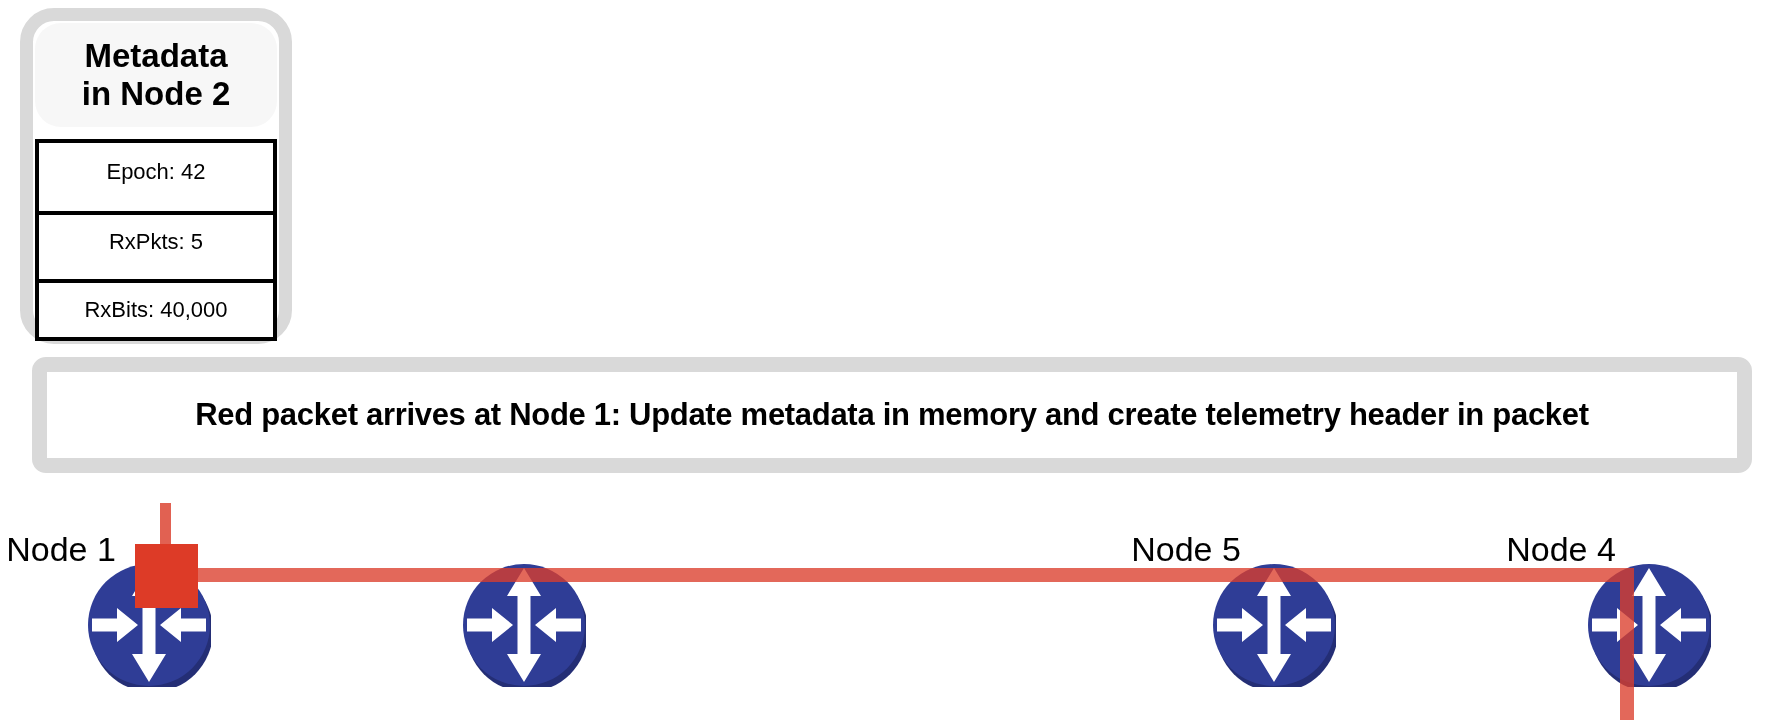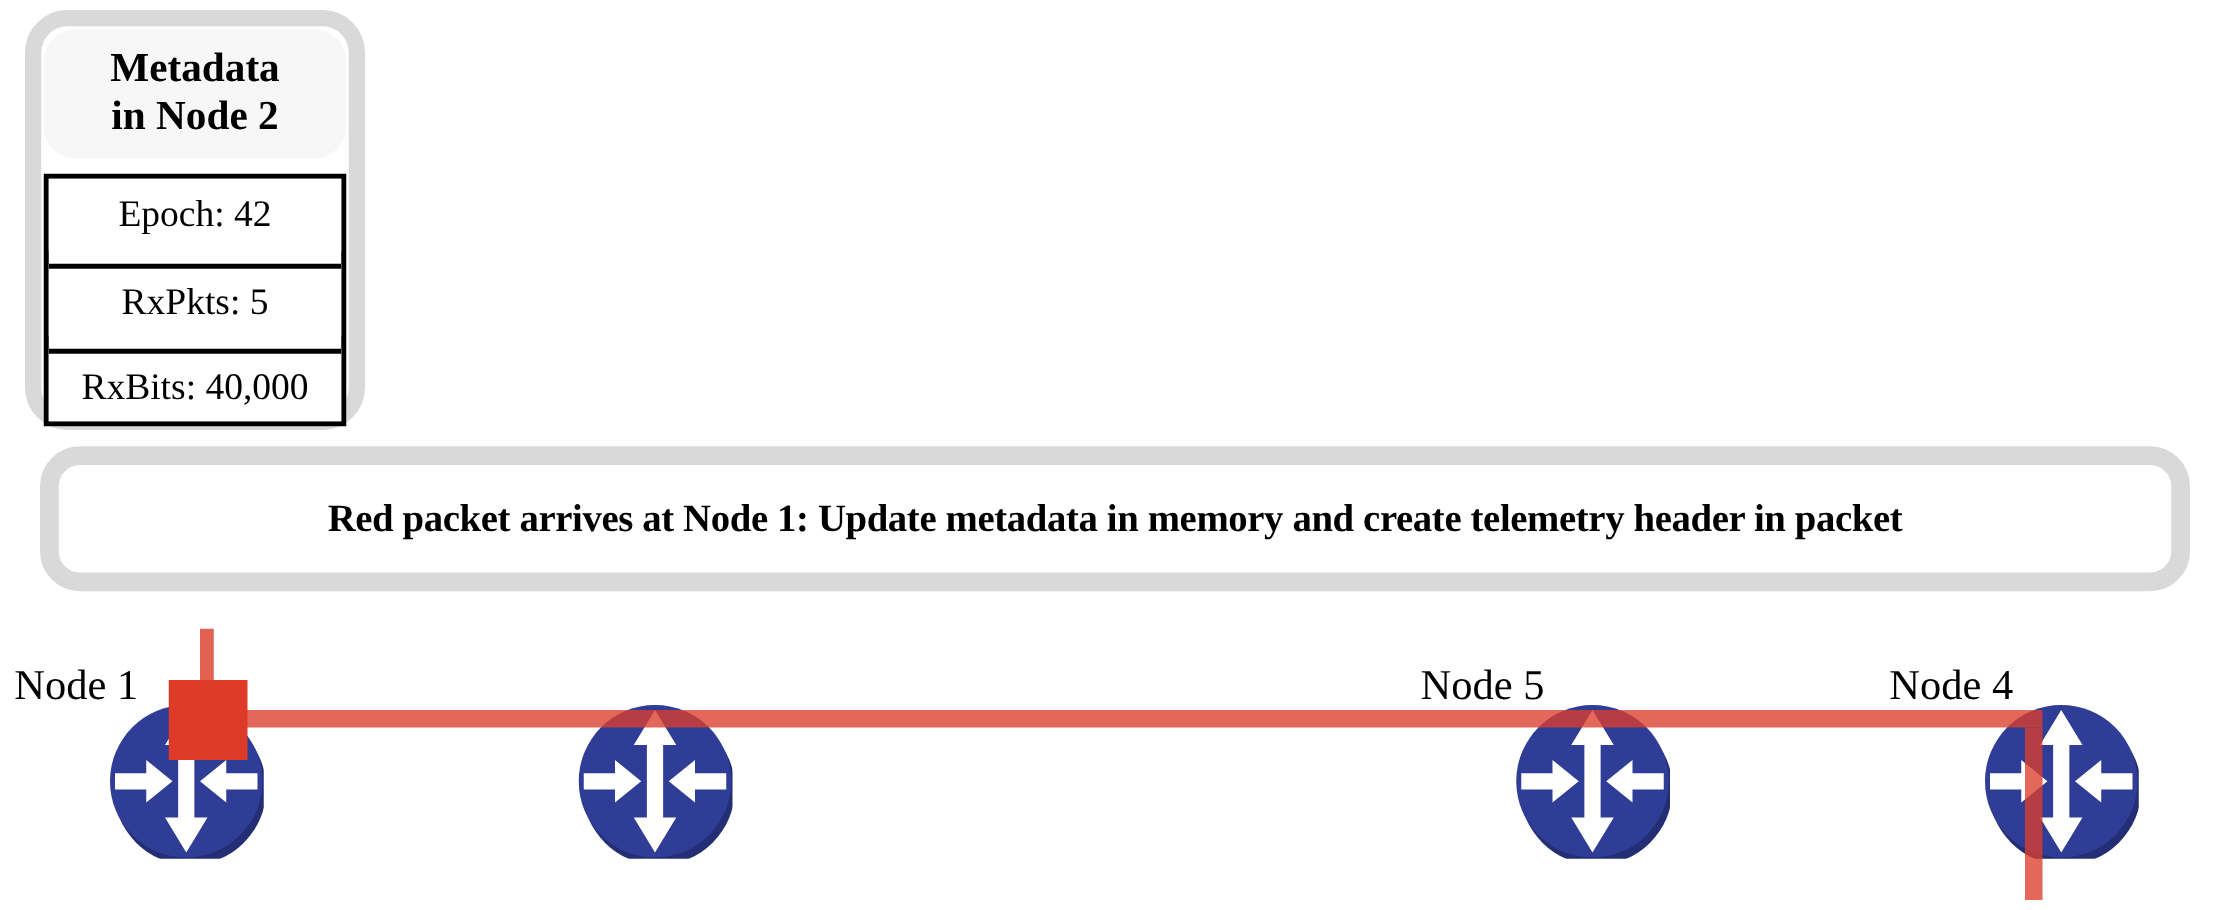--- a/index.html
+++ b/index.html
@@ -3,21 +3,21 @@
 <meta charset="utf-8">
 <style>
   html, body { margin: 0; padding: 0; background: #ffffff; }
   * { box-sizing: border-box; }
   .stage {
     position: relative;
     width: 1771px;
     height: 728px;
     background: #ffffff;
     overflow: hidden;
-    font-family: Liberation Serif, serif;
+    font-family: Liberation Sans, sans-serif;
     color: #000;
   }
 
   
   .metadata-panel {
     position: absolute;
     left: 20px; top: 8px;
     width: 272px; height: 336px;
     background: #ffffff;
     border: 13px solid #d9d9d9;
@@ -40,33 +40,33 @@
   .metadata-table {
     margin: 12px 2px 0 2px;
     border: 4px solid #000;
     background: #fff;
   }
   .metadata-row {
     height: 58px;
     display: flex;
     align-items: center;
     justify-content: center;
-    font-size: 30px;
+    font-size: 22px;
     background: #fff;
   }
   .metadata-row + .metadata-row { border-top: 4px solid #000; margin-top: 10px; }
 
   
   .banner {
     position: absolute;
     left: 32px; top: 357px;
     width: 1720px; height: 116px;
     background: #ffffff;
     border: 15px solid #d9d9d9;
-    border-radius: 32px;
+    border-radius: 14px;
     display: flex;
     align-items: center;
     justify-content: center;
   }
   .banner-text {
     font-weight: bold;
     font-size: 31px;
     letter-spacing: -0.3px;
     white-space: nowrap;
   }

